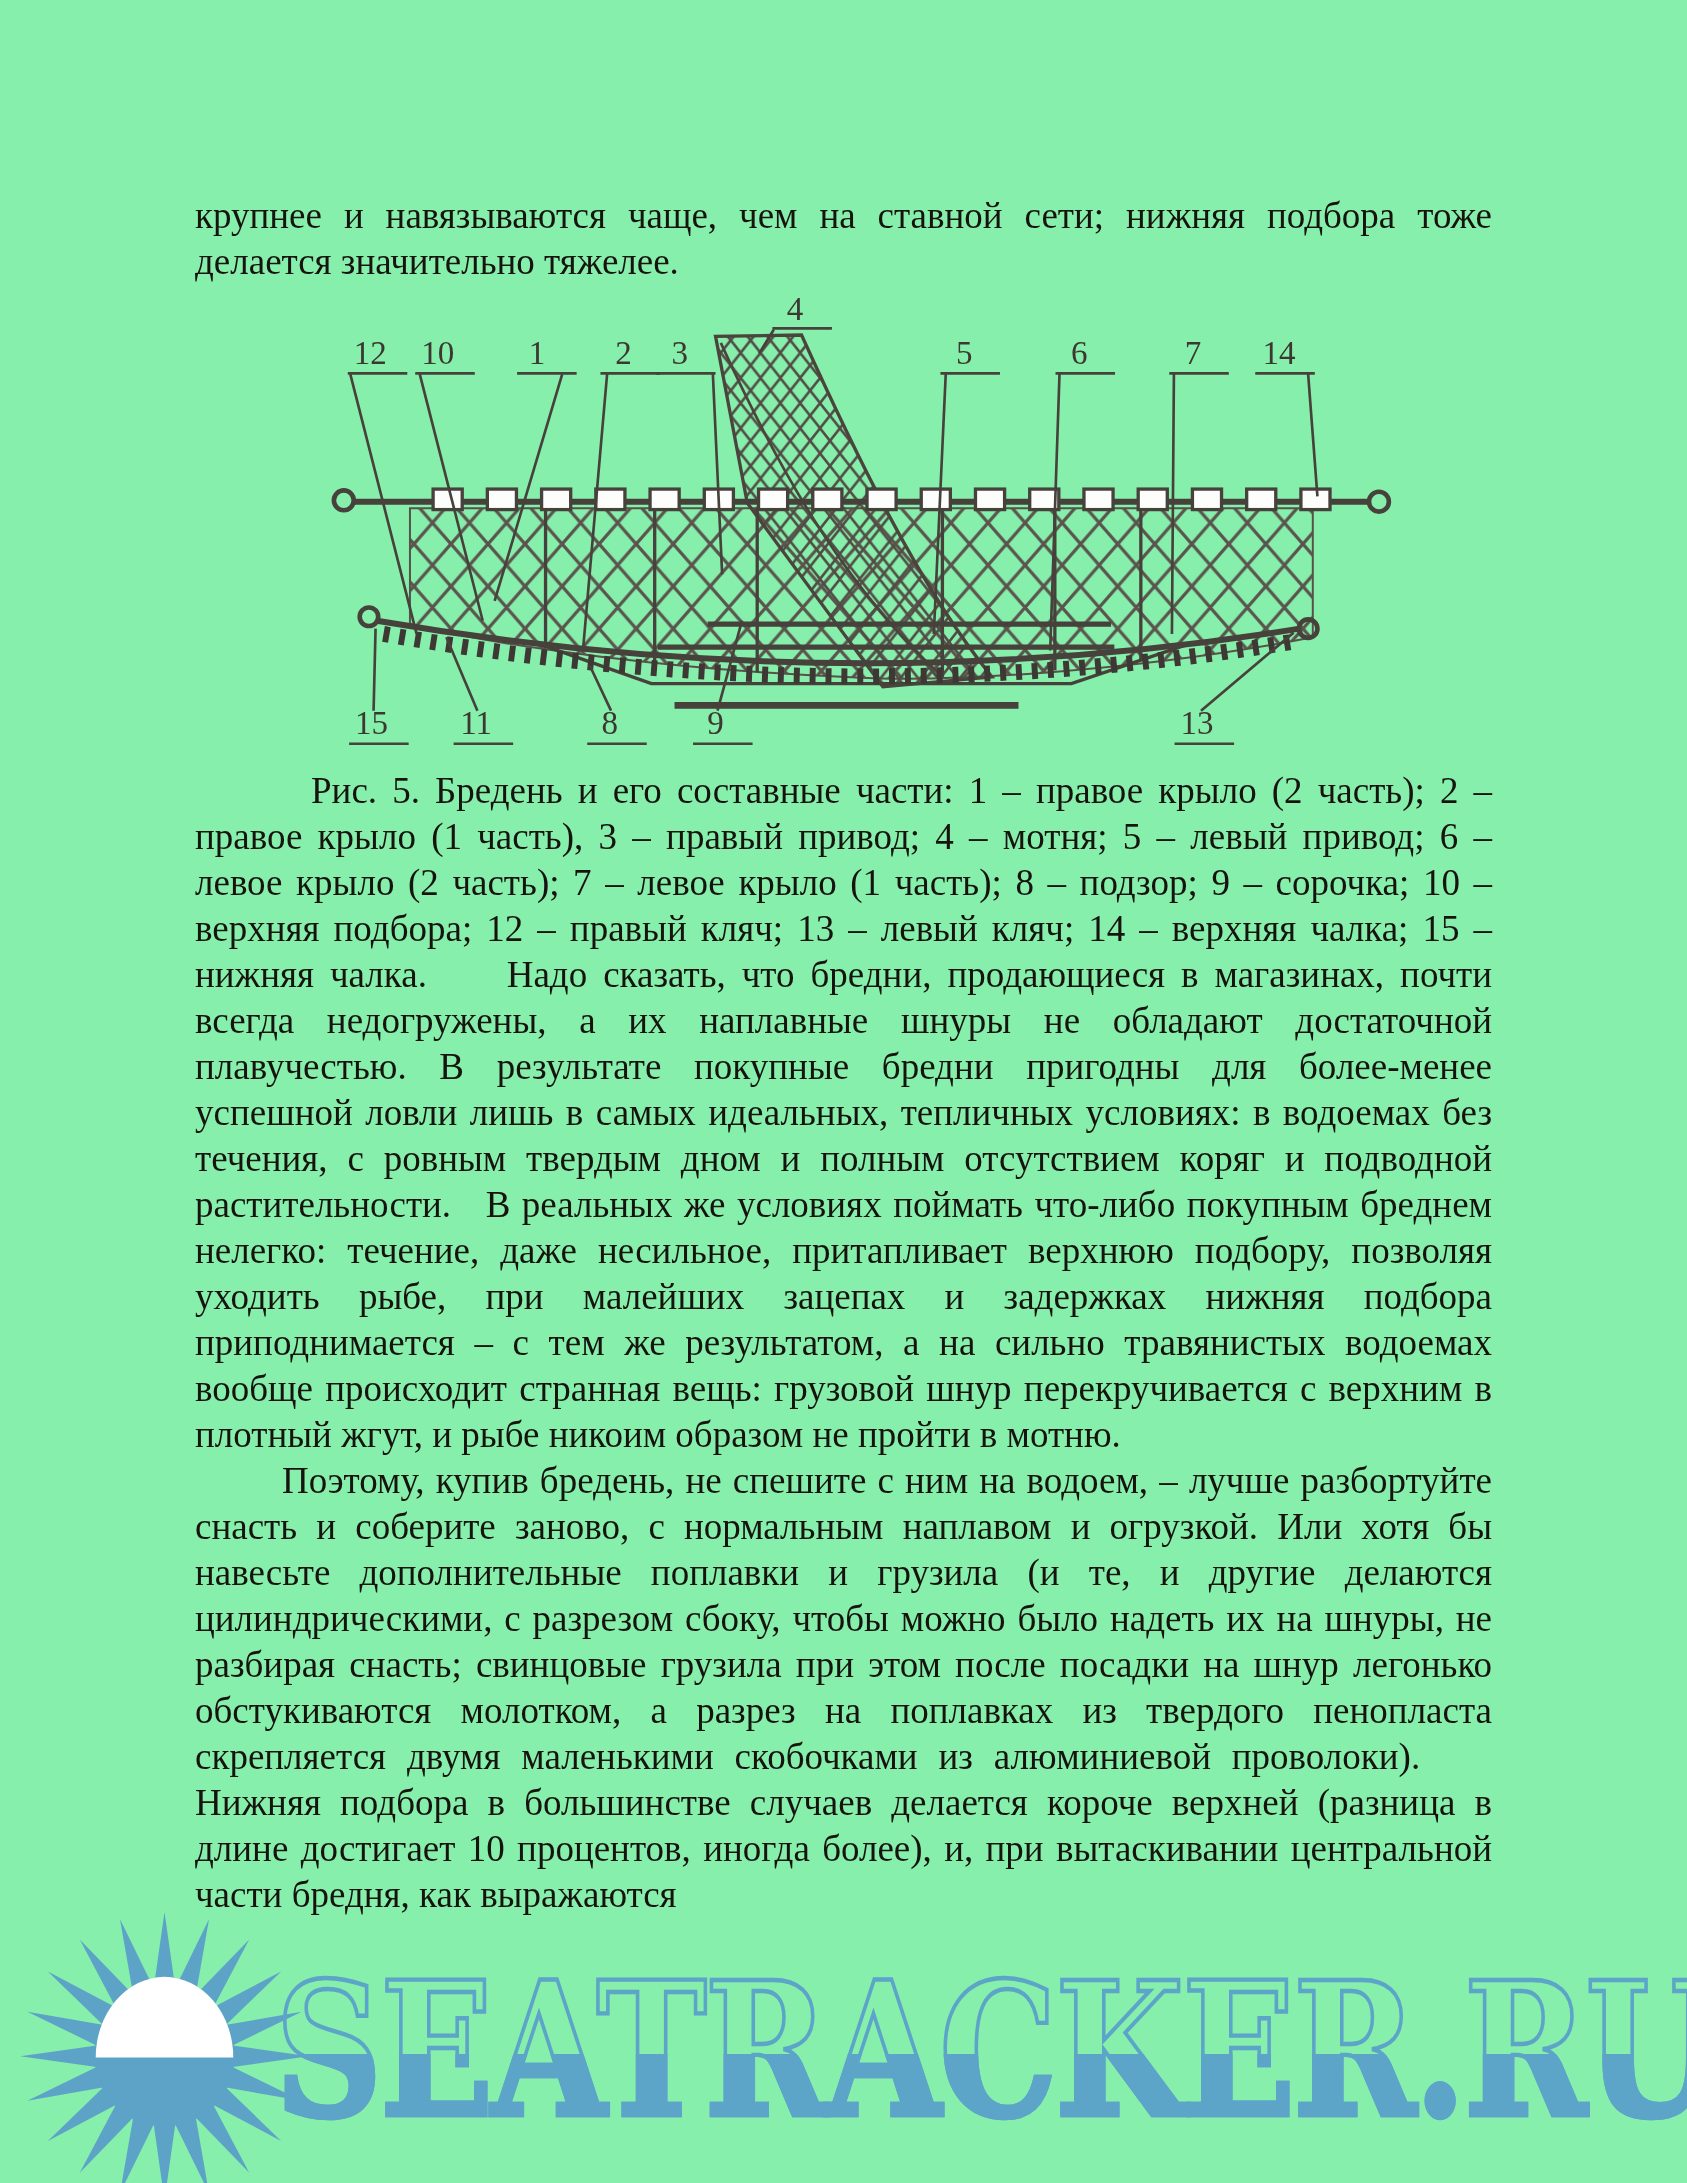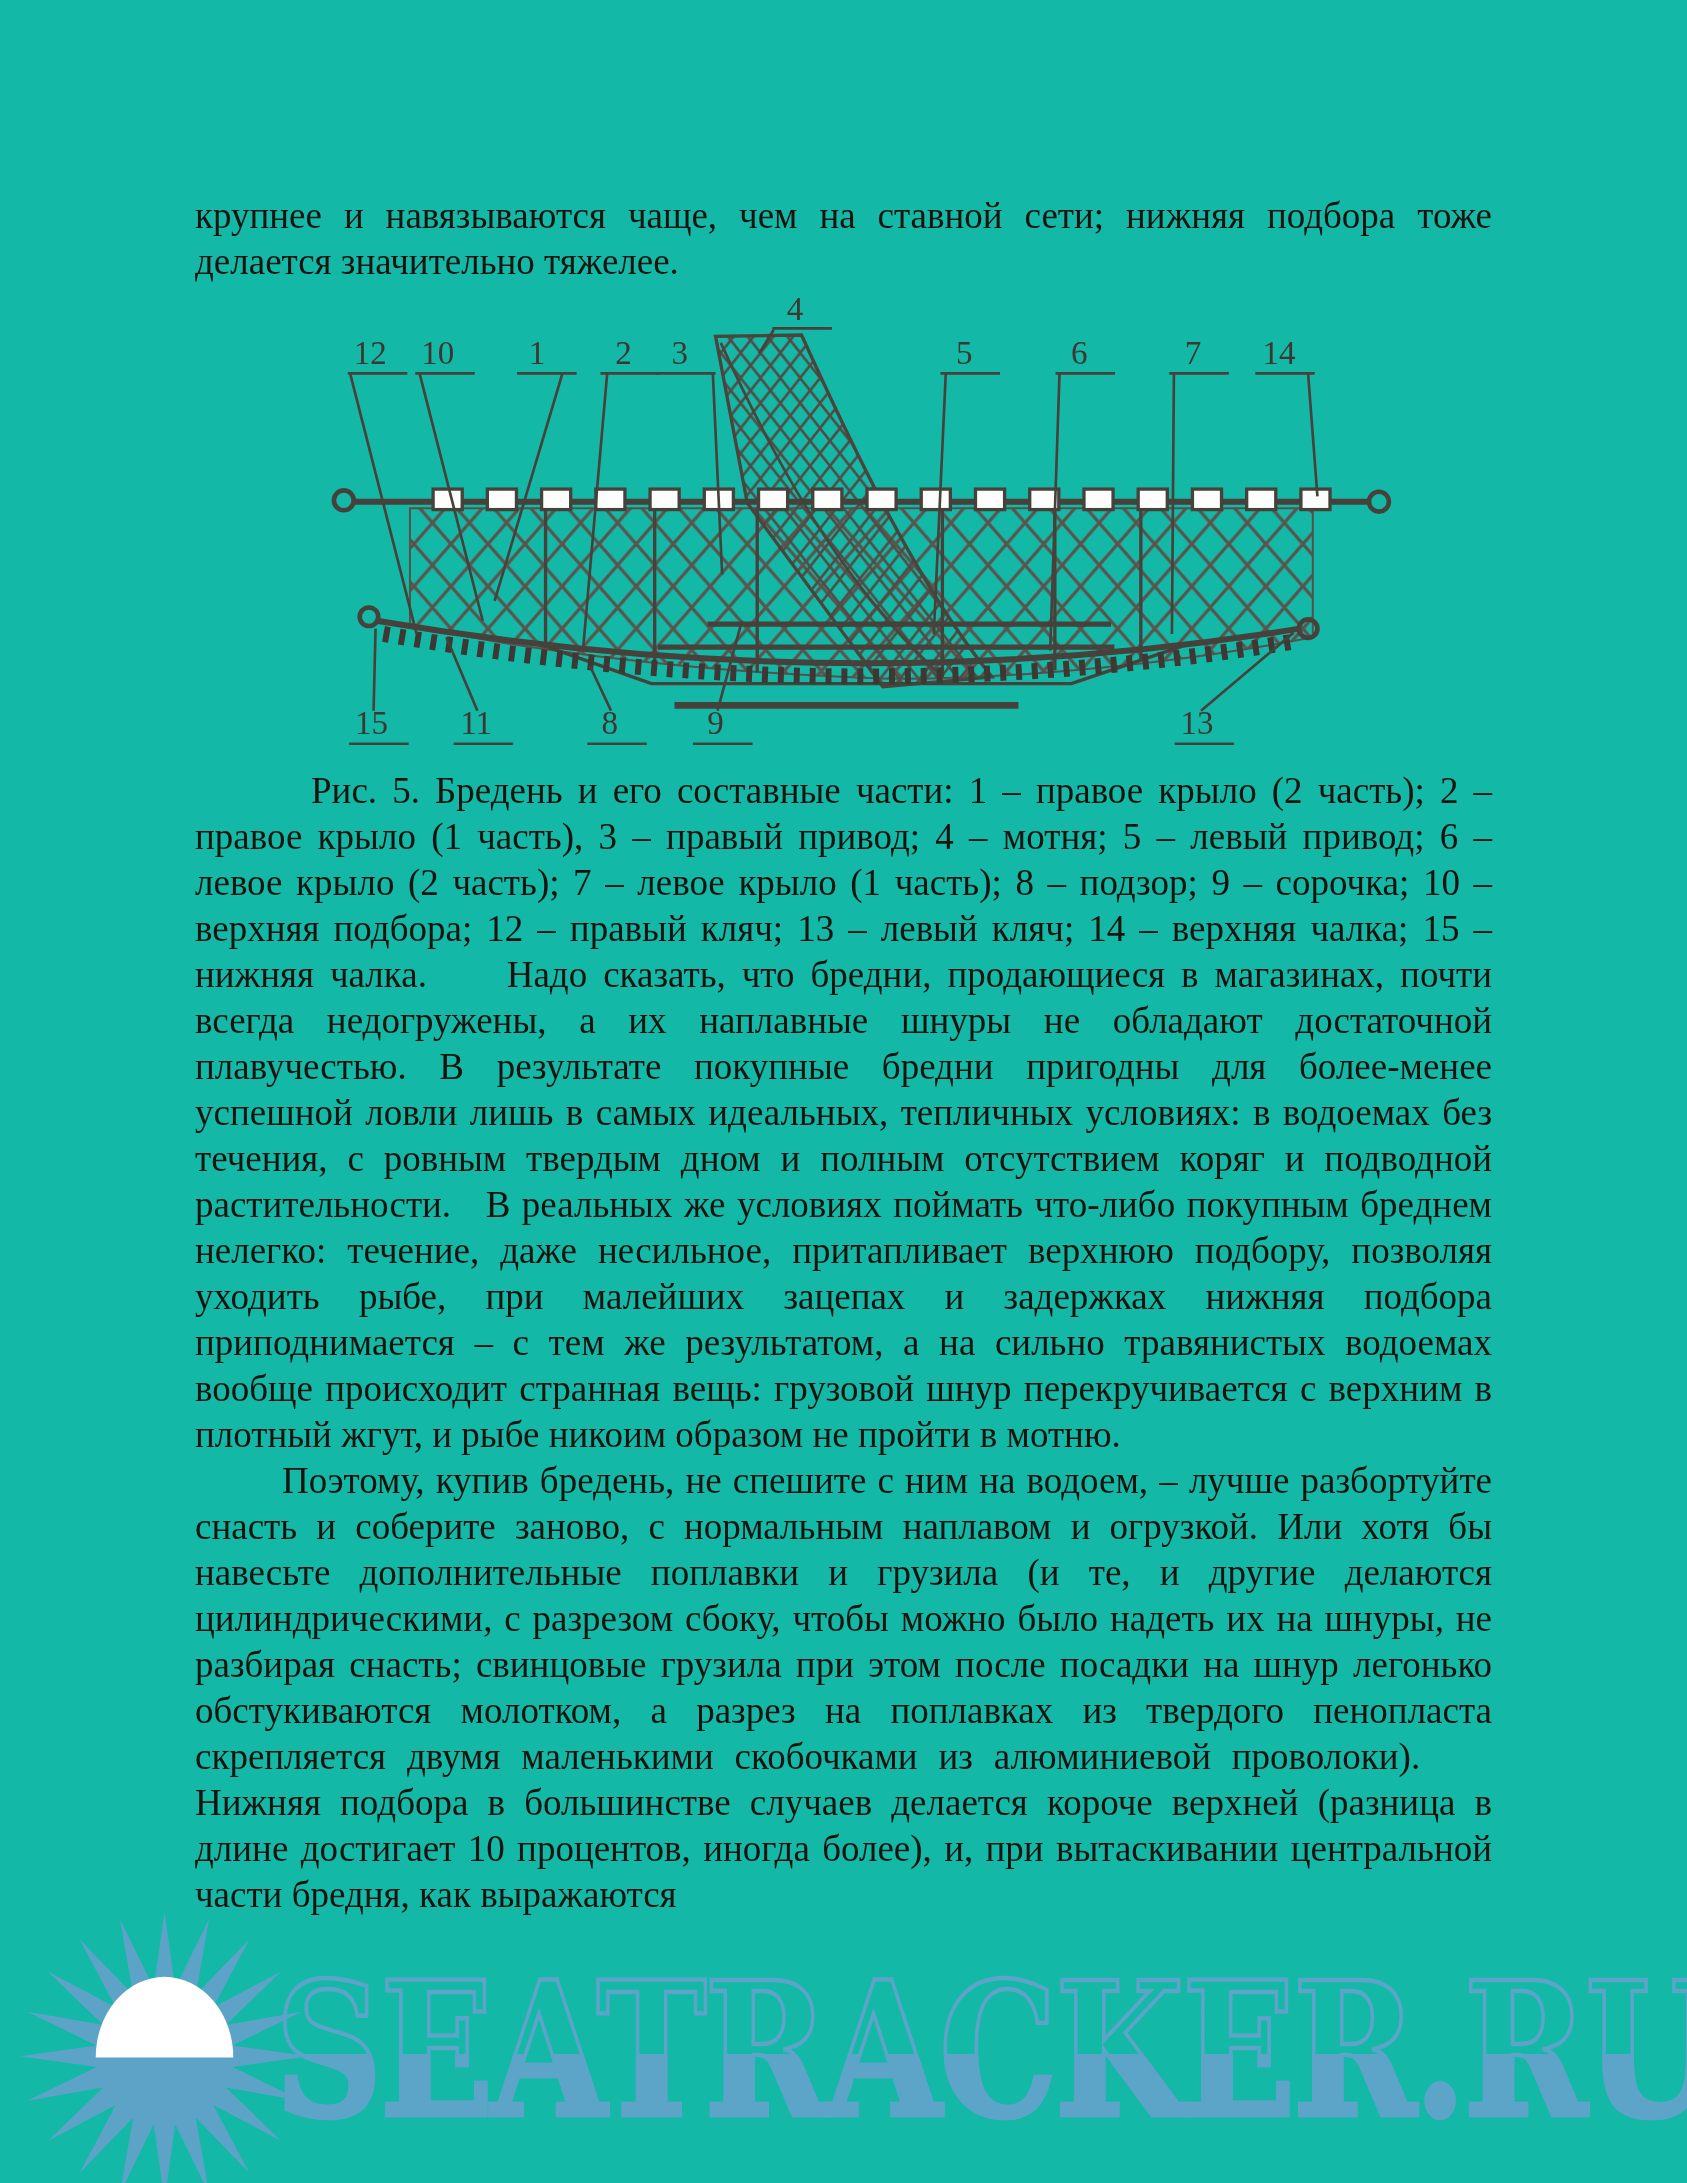--- a/index.html
+++ b/index.html
@@ -1,19 +1,19 @@
 <!DOCTYPE html>
 <html style="font-size:10.6px"><head>
 <meta charset="utf-8">
 <style>
   html,body { margin:0; padding:0; }
   .page {
     position:relative;
     width:1687px; height:2183px;
-    background:#14b8a6;
+    background:#86efac;
     overflow:hidden;
     font-family:"Liberation Serif", serif;
     color:#17140f;
   }
   .content { position:absolute; left:195px; top:193px; width:1297px; }
   p.body-par {
     margin:0;
     font-size:37px;
     line-height:46px;
     text-align:justify;

